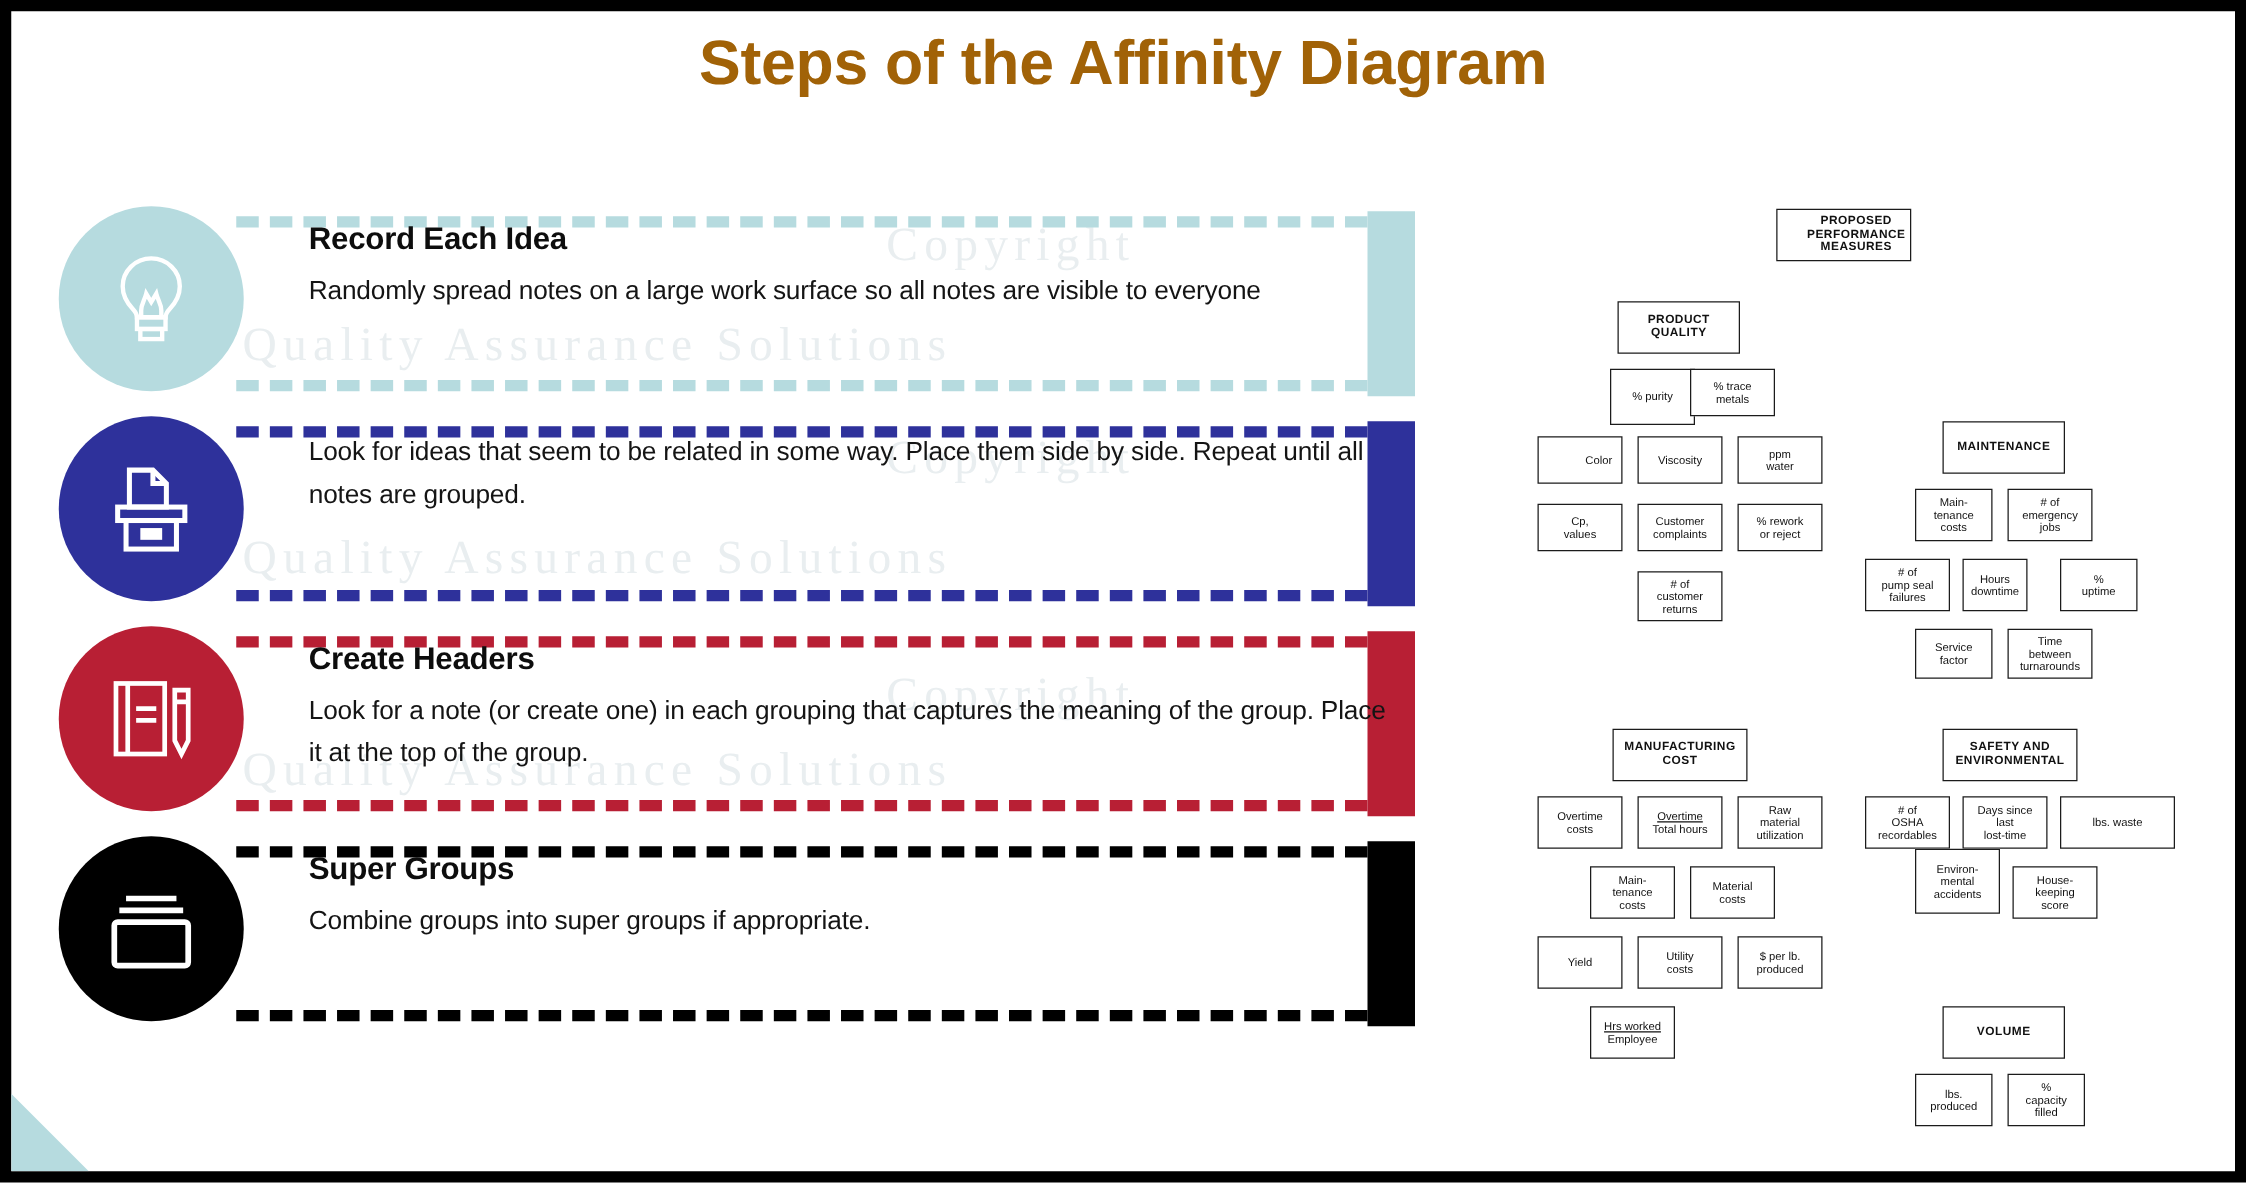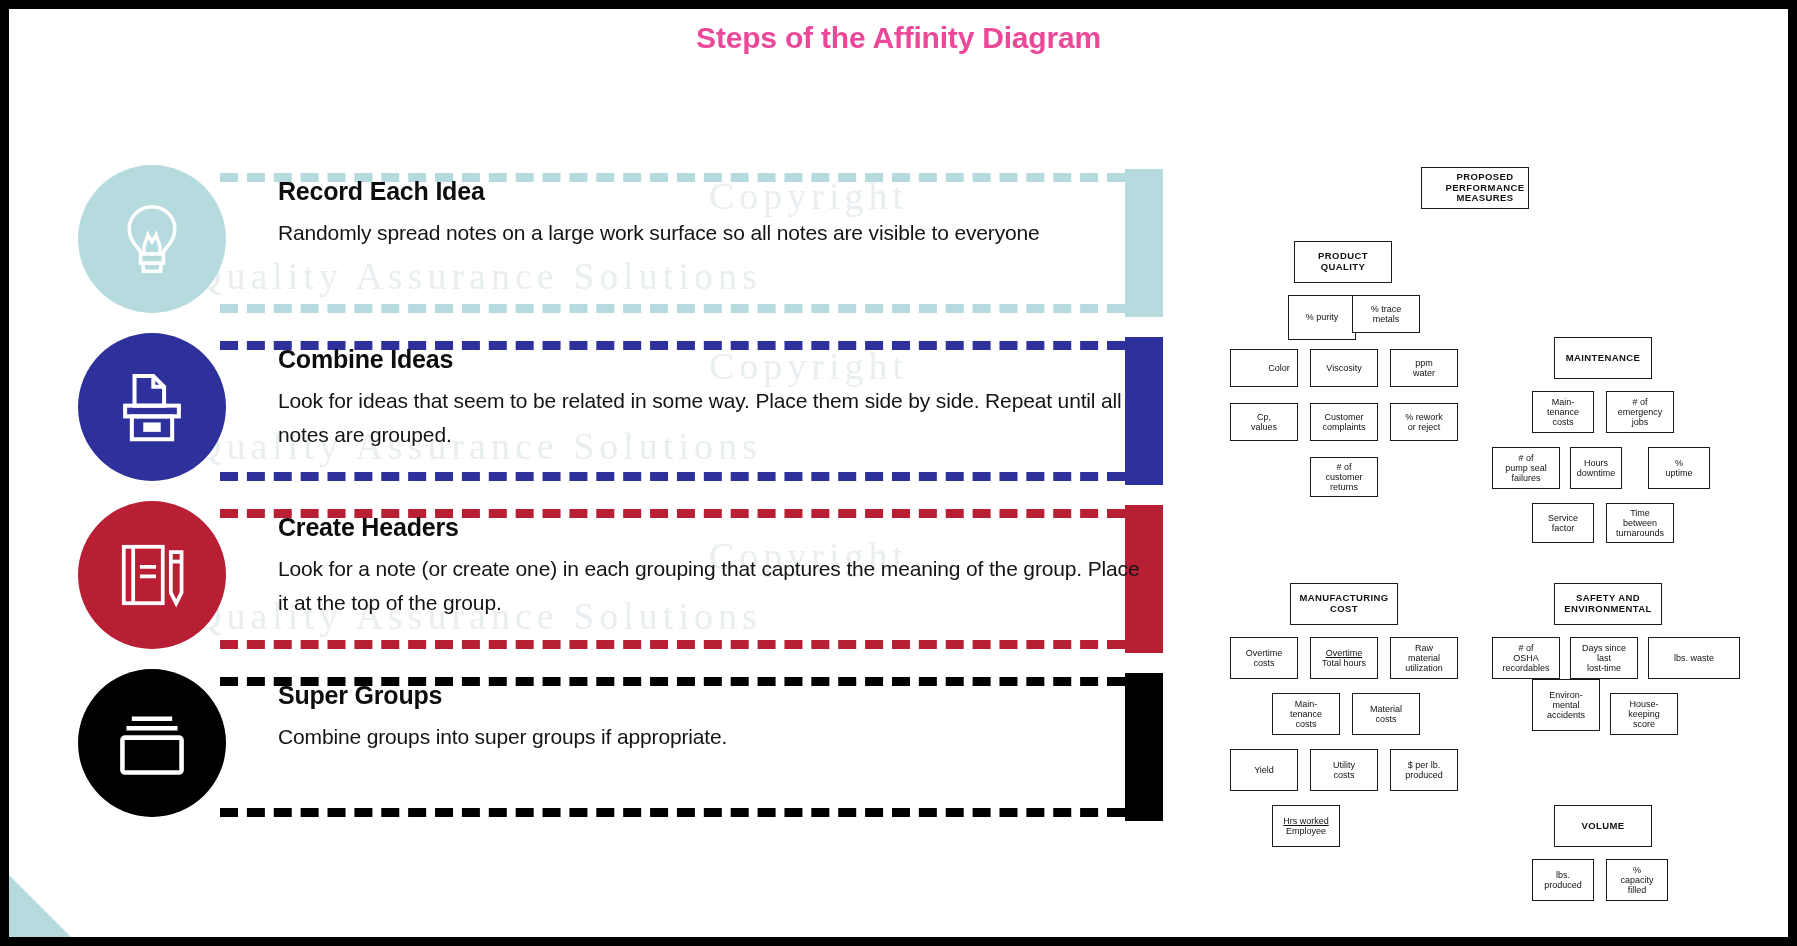--- a/index.html
+++ b/index.html
@@ -7,29 +7,29 @@
 
   #slide{position:relative;width:1797px;height:946px;background:#000;box-sizing:border-box;}
   #canvas{position:absolute;left:9px;top:9px;right:9px;bottom:9px;background:#fff;overflow:hidden;}
 
   
   .corner-tri{position:absolute;left:0;bottom:0;width:0;height:0;
     border-left:62px solid #b6dbdf;border-top:62px solid transparent;}
 
   
   .title{position:absolute;left:0;right:0;top:12px;text-align:center;
-    font-size:30px;font-weight:bold;color:#ec4899;letter-spacing:-0.2px;
+    font-size:50px;font-weight:bold;color:#a16207;letter-spacing:-0.2px;
     font-family:"Liberation Sans",sans-serif;}
 
   
   .watermark{position:absolute;pointer-events:none;color:#e9eef0;
     font-size:38px;letter-spacing:5px;white-space:nowrap;font-family:"Liberation Serif",serif;}
 
   
-  .steps{position:absolute;left:69px;top:150px;width:1145px;text-decoration:underline;}
+  .steps{position:absolute;left:38px;top:150px;width:1145px;text-decoration:underline;}
   .step{position:relative;height:168px;}
   .step .frame{position:absolute;left:142px;right:60px;top:14px;bottom:14px;}
   .dash{position:absolute;left:0;right:38px;height:0;border-top:9px dashed currentColor;}
   .dash.top{top:0;}
   .dash.bot{bottom:0;}
   .endbar{position:absolute;right:0;top:-4px;bottom:-4px;width:38px;background:currentColor;}
 
   .circle{position:absolute;left:0;top:6px;width:148px;height:148px;border-radius:50%;
     display:flex;align-items:center;justify-content:center;}
   .circle svg{width:86px;height:86px;}
@@ -95,21 +95,20 @@
         <div class="circle" style="background:#2e319b">
           <svg viewBox="0 0 64 64" fill="none" stroke="#ffffff" stroke-width="3">
             <path d="M19 9h14l8 8v14H19z"></path>
             <path d="M33 9v8h8"></path>
             <rect x="12" y="31" width="40" height="8"></rect>
             <rect x="17" y="39" width="30" height="17"></rect>
             <rect x="27" y="45" width="10" height="4" fill="#ffffff"></rect>
           </svg>
         </div>
         <div class="txt">
-          <div class="s-title">Combine Ideas</div>
           <div class="s-body">Look for ideas that seem to be related in some way. Place them side by side. Repeat until all notes are grouped.</div>
         </div>
       </div>
 
       <div class="step">
         <div class="frame" style="color:#b81f34">
           <div class="dash top"></div>
           <div class="dash bot"></div>
           <div class="endbar"></div>
         </div>

